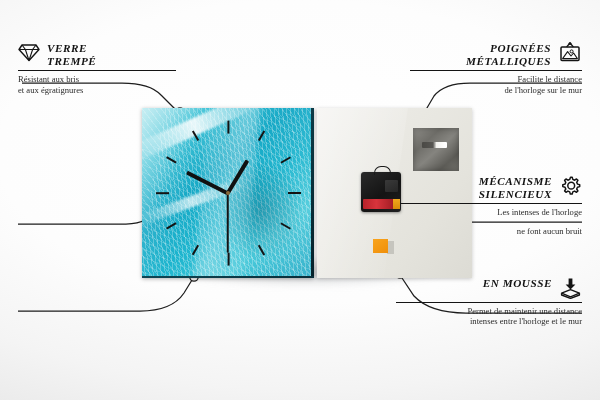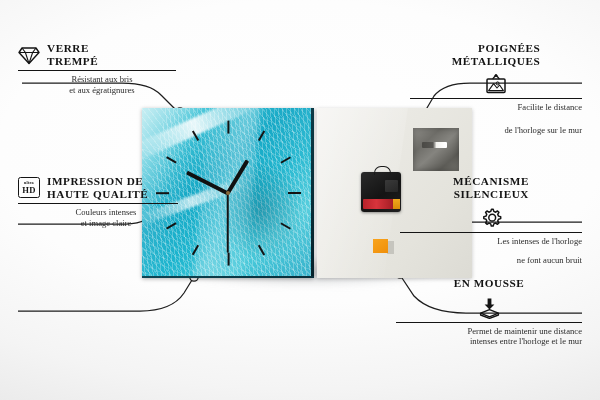--- a/index.html
+++ b/index.html
@@ -119,35 +119,35 @@
     position:absolute;left:56px;top:131px;width:15px;height:14px;
     background:linear-gradient(145deg,#f9a41d,#ef8f0b);
   }
   .spacer-sh{
     position:absolute;left:70px;top:133px;width:7px;height:13px;
     background:rgba(120,118,110,.28);
   }
 
   
   .callout{position:absolute;}
-  .co-head{display:flex;align-items:center;gap:7px;}
+  .co-head{display:flex;align-items:flex-start;gap:7px;font-style:italic;}
   .co-title{
     font-size:11.2px;font-weight:700;letter-spacing:.55px;
     line-height:12.6px;color:#131313;text-transform:uppercase;
     font-family:"Liberation Serif",serif;
   }
   .co-rule{height:1px;background:#141414;margin-top:3px;}
   .co-sub{
     font-size:8.6px;line-height:10.4px;color:#2b2b2b;margin-top:3px;
     font-family:"Liberation Serif",serif;
   }
   .left .co-head{justify-content:flex-start;}
   .left .co-title{text-align:left;}
-  .left .co-sub{text-align:center;}
-  .right .co-head{justify-content:flex-end;flex-direction:column;}
+  .left .co-sub{text-align:left;}
+  .right .co-head{justify-content:flex-end;}
   .right .co-title{text-align:right;}
   .right .co-sub{text-align:right;}
   .ico{flex:0 0 auto;display:block;}
   .hd-box{
     width:20px;height:19px;border:1.4px solid #141414;border-radius:2.5px;
     display:flex;flex-direction:column;align-items:center;justify-content:center;
     line-height:1;
   }
   .hd-ultra{font-size:4.2px;font-weight:700;letter-spacing:.2px;color:#141414;}
   .hd-hd{font-size:8.6px;font-weight:700;letter-spacing:.3px;color:#141414;margin-top:.5px;}
@@ -240,54 +240,39 @@
       <div>
         <div class="co-title">VERRE</div>
         <div class="co-title">TREMPÉ</div>
       </div>
     </div>
     <div class="co-rule" style="width:158px;"></div>
     <div class="co-sub">Résistant aux bris</div>
     <div class="co-sub" style="margin-top:0;">et aux égratignures</div>
   </div>
 
-  <div class="callout left" style="left:18px;top:175px;width:176px;">
-    <div class="co-head">
-      <div class="hd-box">
-        <span class="hd-ultra">ultra</span>
-        <span class="hd-hd">HD</span>
-      </div>
-      <div>
-        <div class="co-title">IMPRESSION DE</div>
-        <div class="co-title">HAUTE QUALITÉ</div>
-      </div>
-    </div>
-    <div class="co-rule" style="width:160px;"></div>
-    <div class="co-sub">Couleurs intenses</div>
-    <div class="co-sub" style="margin-top:0;">et image claire</div>
-  </div>
 
 
   <div class="callout right" style="right:18px;top:42px;width:172px;">
     <div class="co-head">
       <div>
         <div class="co-title">POIGNÉES</div>
         <div class="co-title">MÉTALLIQUES</div>
       </div>
       <svg class="ico" width="24" height="21" viewBox="0 0 24 21">
         <path d="M12 1 L8.6 5 M12 1 L15.4 5" fill="none" stroke="#141414" stroke-width="1.2"></path>
         <circle cx="12" cy="1.6" r="1.1" fill="none" stroke="#141414" stroke-width="1"></circle>
         <rect x="3" y="5" width="18" height="13.5" rx="1" fill="none" stroke="#141414" stroke-width="1.5"></rect>
         <path d="M4.6 16.6 L9.6 9.6 L13 14 L15.6 11 L19.4 16.6 Z" fill="none" stroke="#141414" stroke-width="1.1" stroke-linejoin="round"></path>
         <circle cx="13.6" cy="9.4" r="1.5" fill="none" stroke="#141414" stroke-width="1"></circle>
       </svg>
     </div>
     <div class="co-rule" style="width:172px;margin-left:auto;"></div>
     <div class="co-sub">Facilite le distance</div>
-    <div class="co-sub" style="margin-top:12px;">de l'horloge sur le mur</div>
+    <div class="co-sub" style="margin-top:0;">de l'horloge sur le mur</div>
   </div>
 
   <div class="callout right" style="right:18px;top:175px;width:182px;">
     <div class="co-head">
       <div>
         <div class="co-title">MÉCANISME</div>
         <div class="co-title">SILENCIEUX</div>
       </div>
       <svg class="ico" width="23" height="22" viewBox="0 0 23 22">
         <path d="M11.5 2.2 L13.2 2.2 L13.8 4.4 L15.6 5.2 L17.5 4 L18.9 5.4 L17.7 7.3 L18.5 9.1 L20.7 9.7 L20.7 11.6 L18.5 12.2 L17.7 14 L18.9 15.9 L17.5 17.3 L15.6 16.1 L13.8 16.9 L13.2 19.1 L11.3 19.1 L10.7 16.9 L8.9 16.1 L7 17.3 L5.6 15.9 L6.8 14 L6 12.2 L3.8 11.6 L3.8 9.7 L6 9.1 L6.8 7.3 L5.6 5.4 L7 4 L8.9 5.2 L10.7 4.4 Z" fill="none" stroke="#141414" stroke-width="1.5" stroke-linejoin="round"></path>

